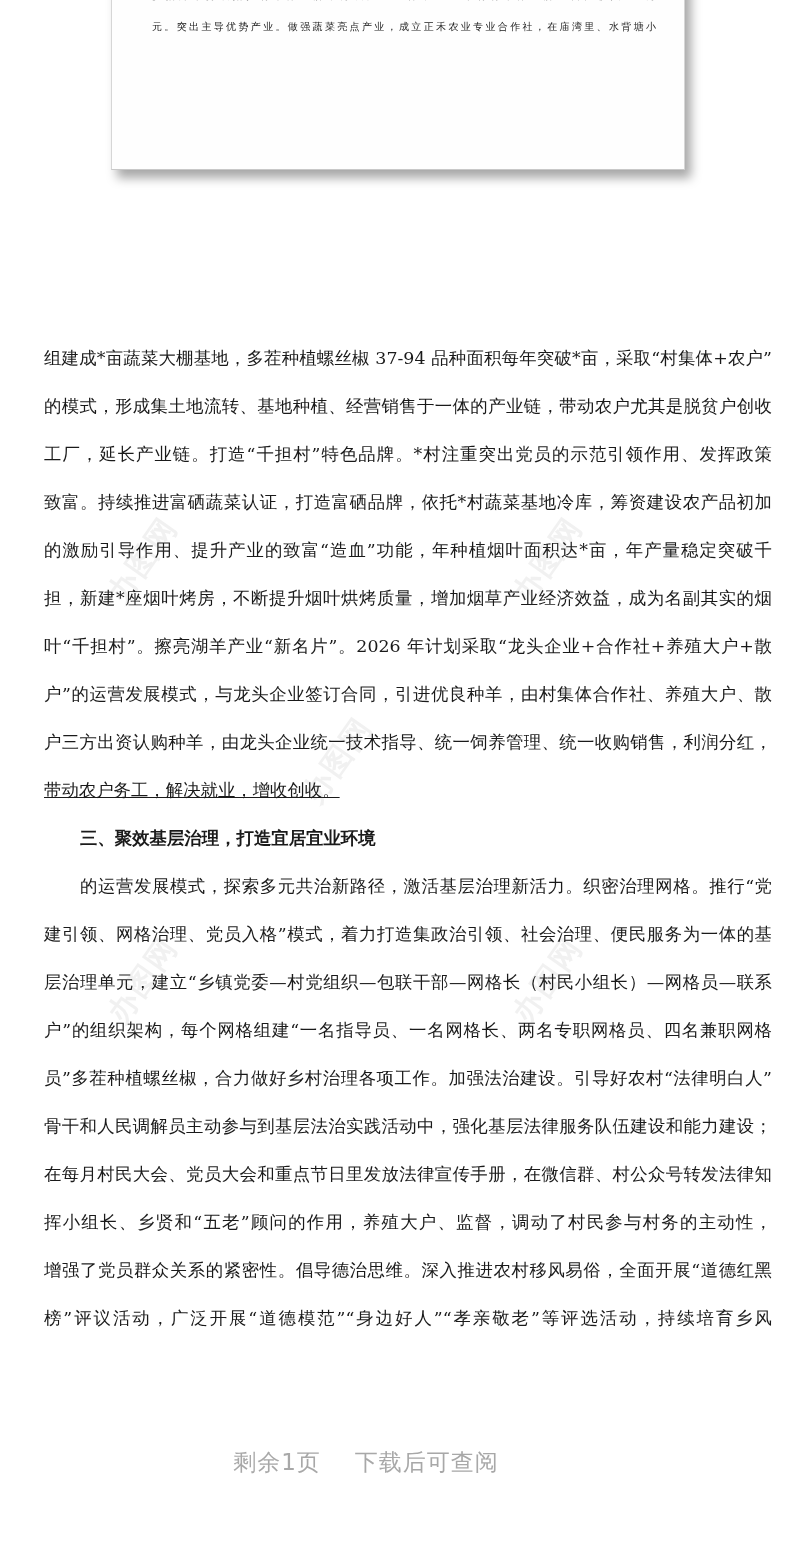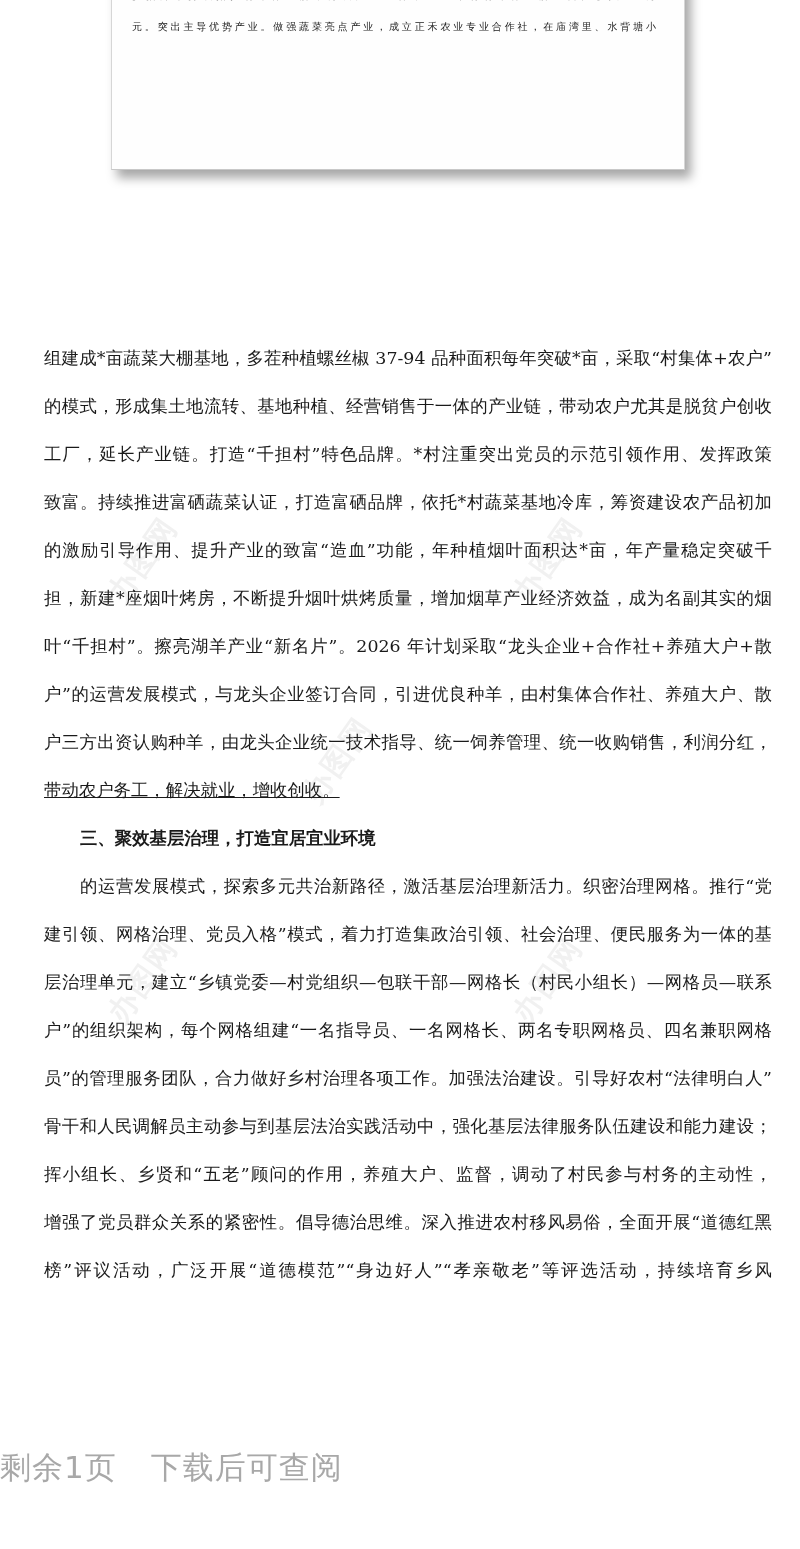--- a/index.html
+++ b/index.html
@@ -24,21 +24,21 @@
       height: 189px;
       background: #fefefe;
       border-left: 1px solid #d6d6d6;
       border-right: 1px solid #d6d6d6;
       border-bottom: 1px solid #c8c8c8;
       box-shadow: 6px 8px 10px rgba(0,0,0,0.35);
       overflow: hidden;
     }
     .page-card .card-line {
       position: absolute;
-      left: 20px;
+      left: 40px;
       right: 28px;
       font-size: 10px;
       line-height: 14px;
       white-space: nowrap;
       color: #222;
       text-align: justify;
       text-align-last: justify;
     }
     .page-card .card-line.l0 { top: 9px; color: #333; }
     .page-card .card-line.l1 { top: 40px; }
@@ -85,22 +85,23 @@
       pointer-events: none;
       white-space: nowrap;
     }
 
     
     .remaining {
       position: absolute;
       top: 1447px;
       left: 0;
       width: 732px;
+      text-align: center;
       font-family: "DejaVu Sans", "Liberation Sans", sans-serif;
-      font-size: 31px;
+      font-size: 23px;
       color: #a8a8a8;
       letter-spacing: 1px;
     }
     .remaining .gap {
       display: inline-block;
       width: 34px;
     }
   </style>
 </head>
 <body>
@@ -119,22 +120,23 @@
   <div class="doc-line">担，新建*座烟叶烤房，不断提升烟叶烘烤质量，增加烟草产业经济效益，成为名副其实的烟</div>
   <div class="doc-line">叶“千担村”。擦亮湖羊产业“新名片”。2026 年计划采取“龙头企业+合作社+养殖大户+散</div>
   <div class="doc-line">户”的运营发展模式，与龙头企业签订合同，引进优良种羊，由村集体合作社、养殖大户、散</div>
   <div class="doc-line">户三方出资认购种羊，由龙头企业统一技术指导、统一饲养管理、统一收购销售，利润分红，</div>
   <div class="doc-line last">带动农户务工，解决就业，增收创收。</div>
   <div class="doc-line heading">三、聚效基层治理，打造宜居宜业环境</div>
   <div class="doc-line indent">的运营发展模式，探索多元共治新路径，激活基层治理新活力。织密治理网格。推行“党</div>
   <div class="doc-line">建引领、网格治理、党员入格”模式，着力打造集政治引领、社会治理、便民服务为一体的基</div>
   <div class="doc-line">层治理单元，建立“乡镇党委—村党组织—包联干部—网格长（村民小组长）—网格员—联系</div>
   <div class="doc-line">户”的组织架构，每个网格组建“一名指导员、一名网格长、两名专职网格员、四名兼职网格</div>
-  <div class="doc-line">员”的管理服务团队，合力做好乡村治理各项工作。加强法治建设。引导好农村“法律明白人”</div>
+  <div class="doc-line">员”多茬种植螺丝椒，合力做好乡村治理各项工作。加强法治建设。引导好农村“法律明白人”</div>
   <div class="doc-line">骨干和人民调解员主动参与到基层法治实践活动中，强化基层法律服务队伍建设和能力建设；</div>
+  <div class="doc-line">在每月村民大会、党员大会和重点节日里发放法律宣传手册，在微信群、村公众号转发法律知</div>
   <div class="doc-line">挥小组长、乡贤和“五老”顾问的作用，养殖大户、监督，调动了村民参与村务的主动性，</div>
   <div class="doc-line">增强了党员群众关系的紧密性。倡导德治思维。深入推进农村移风易俗，全面开展“道德红黑</div>
   <div class="doc-line">榜”评议活动，广泛开展“道德模范”“身边好人”“孝亲敬老”等评选活动，持续培育乡风</div>
 </div>
 
 <div class="watermark" style="left:95px; top:540px;">办图网</div>
 <div class="watermark" style="left:500px; top:540px;">办图网</div>
 <div class="watermark" style="left:290px; top:740px;">办图网</div>
 <div class="watermark" style="left:95px; top:960px;">办图网</div>
 <div class="watermark" style="left:500px; top:960px;">办图网</div>

